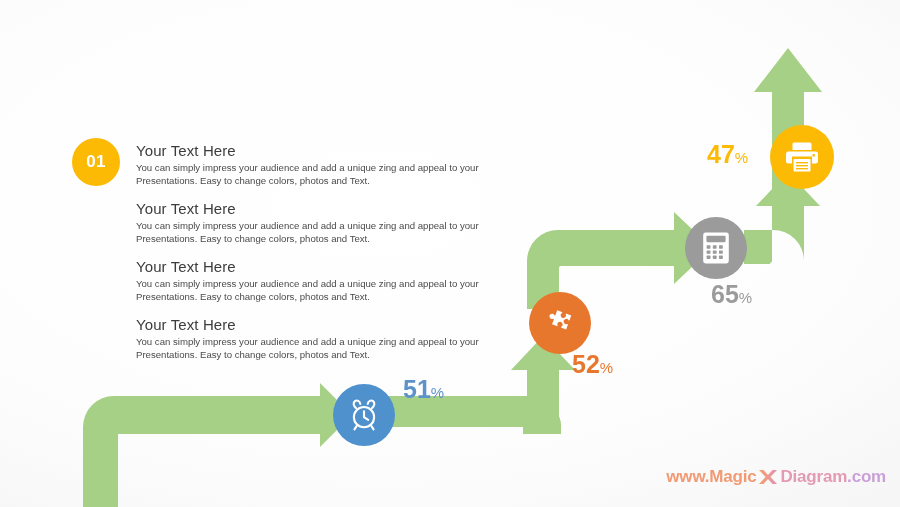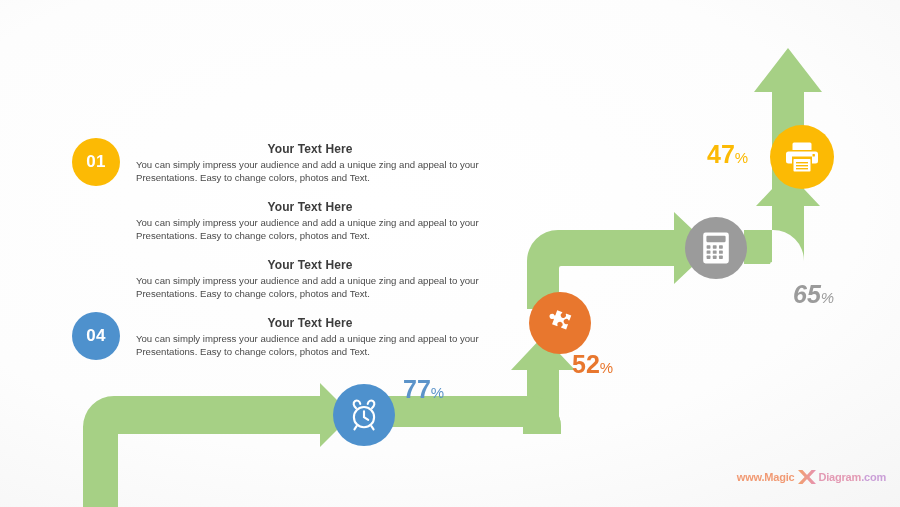--- a/index.html
+++ b/index.html
@@ -48,26 +48,25 @@
     justify-content: center;
     letter-spacing: 0.3px;
   }
   .legend-body {
     position: absolute;
     left: 64px;
     top: 4px;
     width: 348px;
   }
   .legend-title {
-    font-size: 12px;
-    font-weight: bold;
+    font-size: 15px;
+    font-weight: normal;
     color: #3c3c3c;
     margin: 0 0 3px 0;
     letter-spacing: 0.1px;
-    text-align: center;
   }
   .legend-desc {
     font-size: 9.6px;
     line-height: 12.6px;
     color: #4a4a4a;
     margin: 0;
   }
   
   .node {
     position: absolute;
@@ -86,21 +85,21 @@
   }
   .pct .num { font-size: 25px; }
   .pct .sym { font-size: 15px; font-weight: normal; }
   
   #logo {
     position: absolute;
     right: 14px;
     bottom: 20px;
     display: flex;
     align-items: center;
-    font-size: 11px;
+    font-size: 17px;
     font-weight: bold;
     letter-spacing: -0.2px;
   }
   #logo .w1 { color: #f08a5d; opacity: .85; }
   #logo .w2 { color: #e08aa8; opacity: .85; text-align: right; }
   #logo .w3 { color: #c08ad0; opacity: .80; }
   #logo .mark {
     margin: 0 1px;
     display: inline-flex;
   }
@@ -148,23 +147,20 @@
     </div>
 
     <div class="legend-item">
       <div class="legend-body">
         <p class="legend-title">Your Text  Here</p>
         <p class="legend-desc">You can simply impress your audience and add a unique zing and appeal to your Presentations. Easy to change colors, photos and Text.</p>
       </div>
     </div>
 
     <div class="legend-item">
-      <div class="legend-bullet" style="background:#4e91cd;">
-        <span>04</span>
-      </div>
       <div class="legend-body">
         <p class="legend-title">Your Text  Here</p>
         <p class="legend-desc">You can simply impress your audience and add a unique zing and appeal to your Presentations. Easy to change colors, photos and Text.</p>
       </div>
     </div>
 
   </div>
 
   <div class="node" style="left:333px; top:384px; width:62px; height:62px; background:#4e91cd;">
     <svg width="34" height="34" viewBox="0 0 32 32">
@@ -221,28 +217,28 @@
       <g fill="#fcba04">
         <rect x="11" y="21" width="12" height="1.4"></rect>
         <rect x="11" y="24" width="12" height="1.4"></rect>
         <rect x="11" y="27" width="12" height="1.4"></rect>
         <rect x="27.5" y="13" width="2.4" height="2.4" rx="0.5"></rect>
       </g>
     </svg>
   </div>
 
   <div class="pct" style="left:403px; top:377px; color:#5b93c9;">
-    <span class="num">77</span><span class="sym">%</span>
+    <span class="num">51</span><span class="sym">%</span>
   </div>
 
   <div class="pct" style="left:572px; top:352px; color:#e8772e;">
     <span class="num">52</span><span class="sym">%</span>
   </div>
 
-  <div class="pct" style="left:793px; top:282px; color:#9b9b9b;font-style:italic;">
+  <div class="pct" style="left:711px; top:282px; color:#9b9b9b;">
     <span class="num">65</span><span class="sym">%</span>
   </div>
 
   <div class="pct" style="left:707px; top:142px; color:#fcba04;">
     <span class="num">47</span><span class="sym">%</span>
   </div>
 
   <div id="logo">
     <span class="w1">www.Magic</span>
     <span class="mark">

